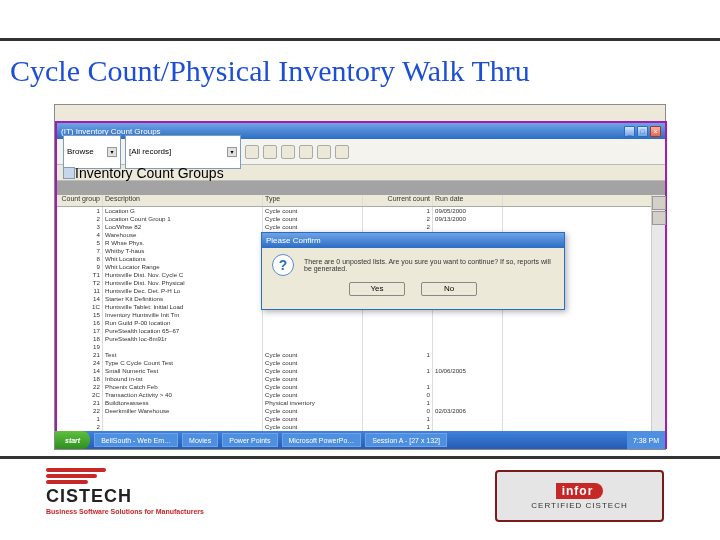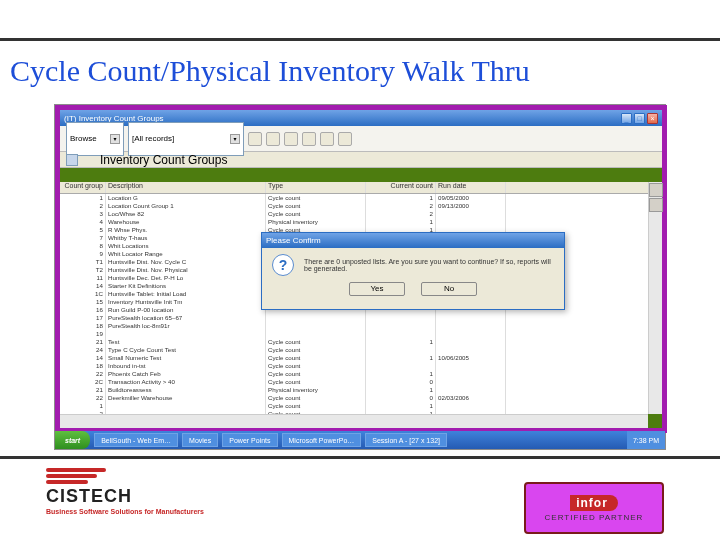--- a/index.html
+++ b/index.html
@@ -3,31 +3,31 @@
 <meta charset="utf-8">
 <style>
   * { box-sizing: border-box; margin: 0; padding: 0; }
   html, body { width: 720px; height: 540px; background: #fff; font-family: Tahoma, Arial, sans-serif; overflow: hidden; }
   .slide { width: 720px; height: 540px; position: relative; }
   .rule-top { position: absolute; top: 38px; left: 0; width: 720px; height: 3px; background: #333; }
   .rule-bottom { position: absolute; top: 456px; left: 0; width: 720px; height: 3px; background: #333; }
   .title { position: absolute; top: 54px; left: 10px; font-family: "Times New Roman", serif; font-size: 30px; color: #1d4ed8; }
   .shot { position: absolute; top: 104px; left: 54px; width: 612px; height: 346px; border: 1px solid #8b8b8b; background: #ece9d8; }
   
-  .win { position: absolute; left: 0; top: 0; width: 612px; height: 328px; background: #4d7c0f; border: 5px solid #a21caf; }
+  .win { position: absolute; left: 0; top: 16px; width: 612px; height: 328px; background: #a3a3a3; border: 2px solid #a21caf; }
   .tbar { height: 16px; background: linear-gradient(#6fa3e6,#2b6dc3); color: #fff; font-size: 8px; display: flex; align-items: center; padding: 0 4px; justify-content: space-between; }
   .tbar-btns { display: flex; gap: 2px; }
   .tbar-btn { width: 11px; height: 11px; background: linear-gradient(#d9e6f7,#6fa3e6); border: 1px solid #2b6dc3; border-radius: 1px; font-size: 7px; text-align: center; line-height: 9px; color: #2b6dc3; }
   .tbar-close { background: linear-gradient(#f7b2a6,#e06a4a); border-color: #a33; color: #fff; }
   .menubar { height: 14px; background: #ece9d8; font-size: 8px; display: flex; align-items: center; gap: 10px; padding: 0 6px; color: #333; border-bottom: 1px solid #ccc; }
   .toolbar { height: 26px; background: #f4f3ee; border-bottom: 1px solid #bbb; display: flex; align-items: center; gap: 4px; padding: 0 6px; font-size: 8px; }
   .combo { height: 14px; background: #fff; border: 1px solid #7f9db9; display: flex; align-items: center; padding: 16px 3px; }
   .combo .arw { margin-left: auto; width: 10px; height: 10px; background: #e1e1e1; border: 1px solid #999; font-size: 6px; text-align: center; line-height: 8px; }
   .tbtn { width: 14px; height: 14px; background: #ece9d8; border: 1px solid #aaa; border-radius: 2px; }
-  .subhdr { height: 16px; background: #ece9d8; border-bottom: 1px solid #bbb; display: flex; align-items: center; gap: 22px; padding: 0 6px; font-size: 12px; }
+  .subhdr { height: 16px; background: #ece9d8; border-bottom: 1px solid #bbb; display: flex; align-items: center; gap: 0; padding: 0 6px; font-size: 14px; }
   .subhdr .ico { width: 12px; height: 12px; background: #c7d6ea; border: 1px solid #7f9db9; }
   .grid { position: absolute; left: 0; top: 72px; right: 14px; bottom: 14px; background: #fff; overflow: hidden; }
   .ghdr { display: flex; height: 12px; background: #ece9d8; border-bottom: 1px solid #aaa; font-size: 7px; color: #333; }
   .ghdr div, .row div { padding: 0 2px; border-right: 1px solid #ddd; overflow: hidden; white-space: nowrap; }
   .row { display: flex; height: 8px; font-size: 6.2px; color: #333; }
   .c0 { width: 46px; text-align: right; }
   .c1 { width: 160px; }
   .c2 { width: 100px; }
   .c3 { width: 70px; text-align: right; }
   .c4 { width: 70px; }
@@ -45,21 +45,21 @@
   .taskbar { position: absolute; left: 0; right: 0; bottom: 0; height: 18px; background: linear-gradient(#3f82db,#255bb3); display: flex; align-items: center; font-size: 7px; color: #fff; }
   .start { height: 18px; background: linear-gradient(#5fbf3f,#2f8f1f); padding: 0 10px; display: flex; align-items: center; font-weight: bold; font-style: italic; border-radius: 0 8px 8px 0; }
   .task { height: 14px; margin-left: 4px; background: #4f8fe0; border: 1px solid #6fa3e6; padding: 0 6px; display: flex; align-items: center; }
   .tray { margin-left: auto; height: 18px; background: #4f8fe0; padding: 0 6px; display: flex; align-items: center; gap: 4px; }
   
   .logo-l { position: absolute; left: 46px; top: 468px; width: 170px; height: 56px; }
   .logo-l .bars { width: 60px; height: 24px; position: absolute; left: 0; top: 0; }
   .logo-l .bars span { display: block; height: 4px; background: #c62828; margin-bottom: 2px; border-radius: 2px; }
   .logo-l .name { position: absolute; left: 0; top: 18px; font-family: Liberation Sans, sans-serif; font-size: 18px; font-weight: 900; color: #222; letter-spacing: 1px; }
   .logo-l .tag { position: absolute; left: 0; top: 40px; font-size: 7px; color: #c62828; font-weight: bold; }
-  .logo-r { position: absolute; right: 56px; top: 482px; width: 140px; height: 52px; border: 2px solid #7a1b1b; border-radius: 4px; background: #d946ef; display: flex; flex-direction: column; align-items: center; justify-content: center; }
+  .logo-r { position: absolute; right: 56px; top: 470px; width: 169px; height: 52px; border: 2px solid #7a1b1b; border-radius: 4px; background: #e5e5e5; display: flex; flex-direction: column; align-items: center; justify-content: center; }
   .logo-r .brand { background: #c62828; color: #fff; font-size: 12px; font-weight: bold; padding: 1px 10px 1px 6px; letter-spacing: 1px; border-radius: 0 10px 10px 0; }
   .logo-r .cp { font-size: 8px; color: #333; margin-top: 2px; letter-spacing: 1px; }
 </style>
 </head>
 <body>
 
 <div class="slide">
   <div class="rule-top"></div>
   <div class="title">Cycle Count/Physical Inventory Walk Thru</div>
 
@@ -344,15 +344,15 @@
     <div class="bars">
         <span></span>
         <span style="width:85%"></span>
         <span style="width:70%"></span>
       </div>
     <div class="name">CISTECH</div>
     <div class="tag">Business Software Solutions for Manufacturers</div>
   </div>
   <div class="logo-r">
     <div class="brand">infor</div>
-    <div class="cp">CERTIFIED PARTNER</div>
+    <div class="cp">CERTIFIED CISTECH</div>
   </div>
 </div>
 
 </body></html>

